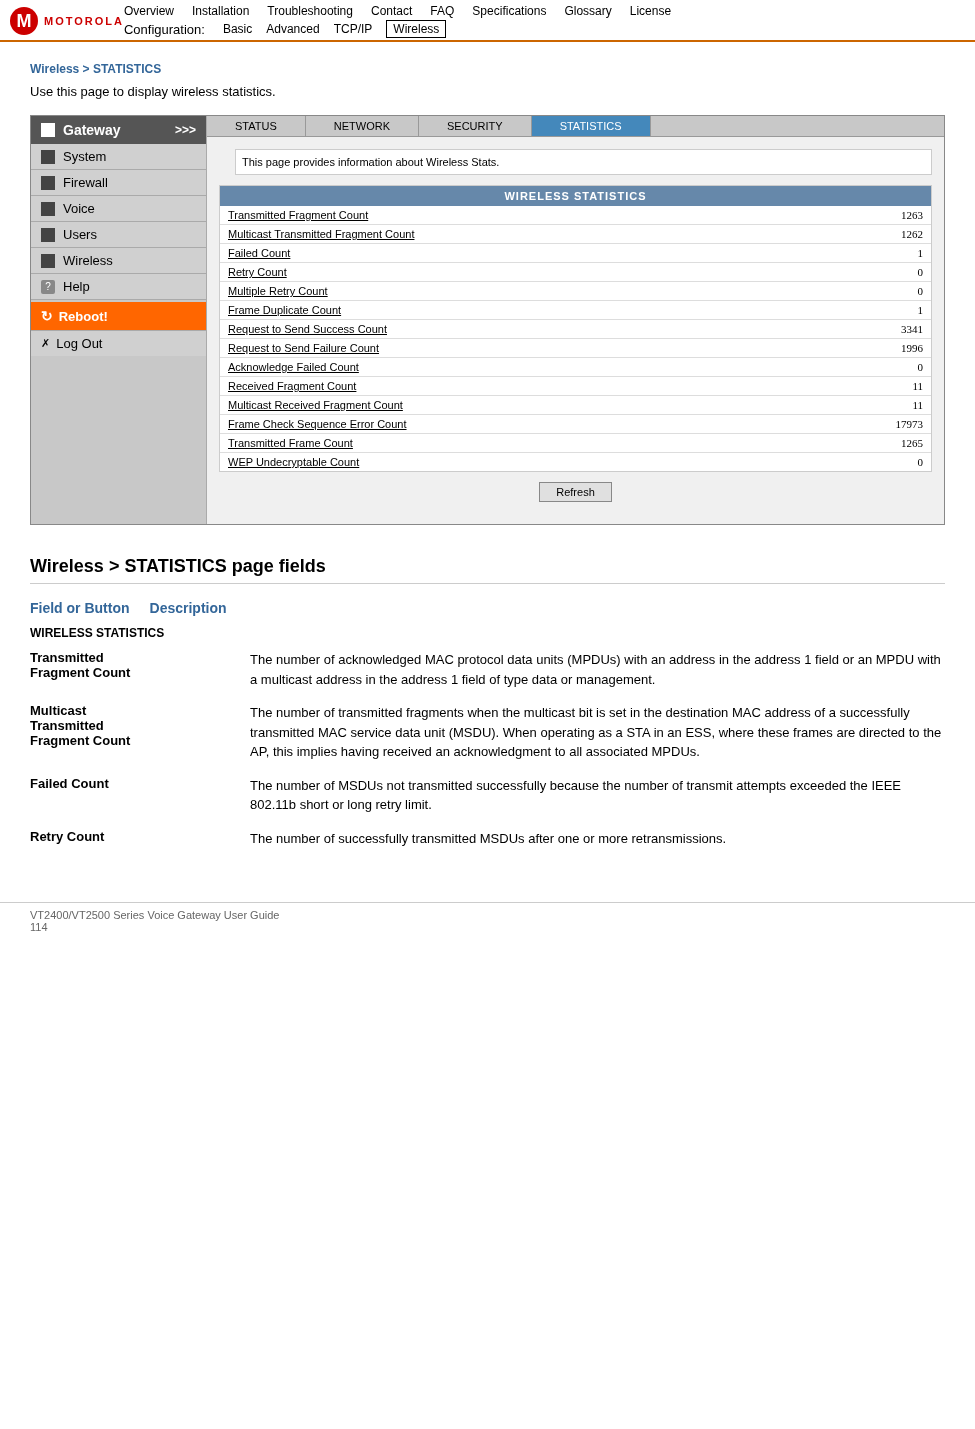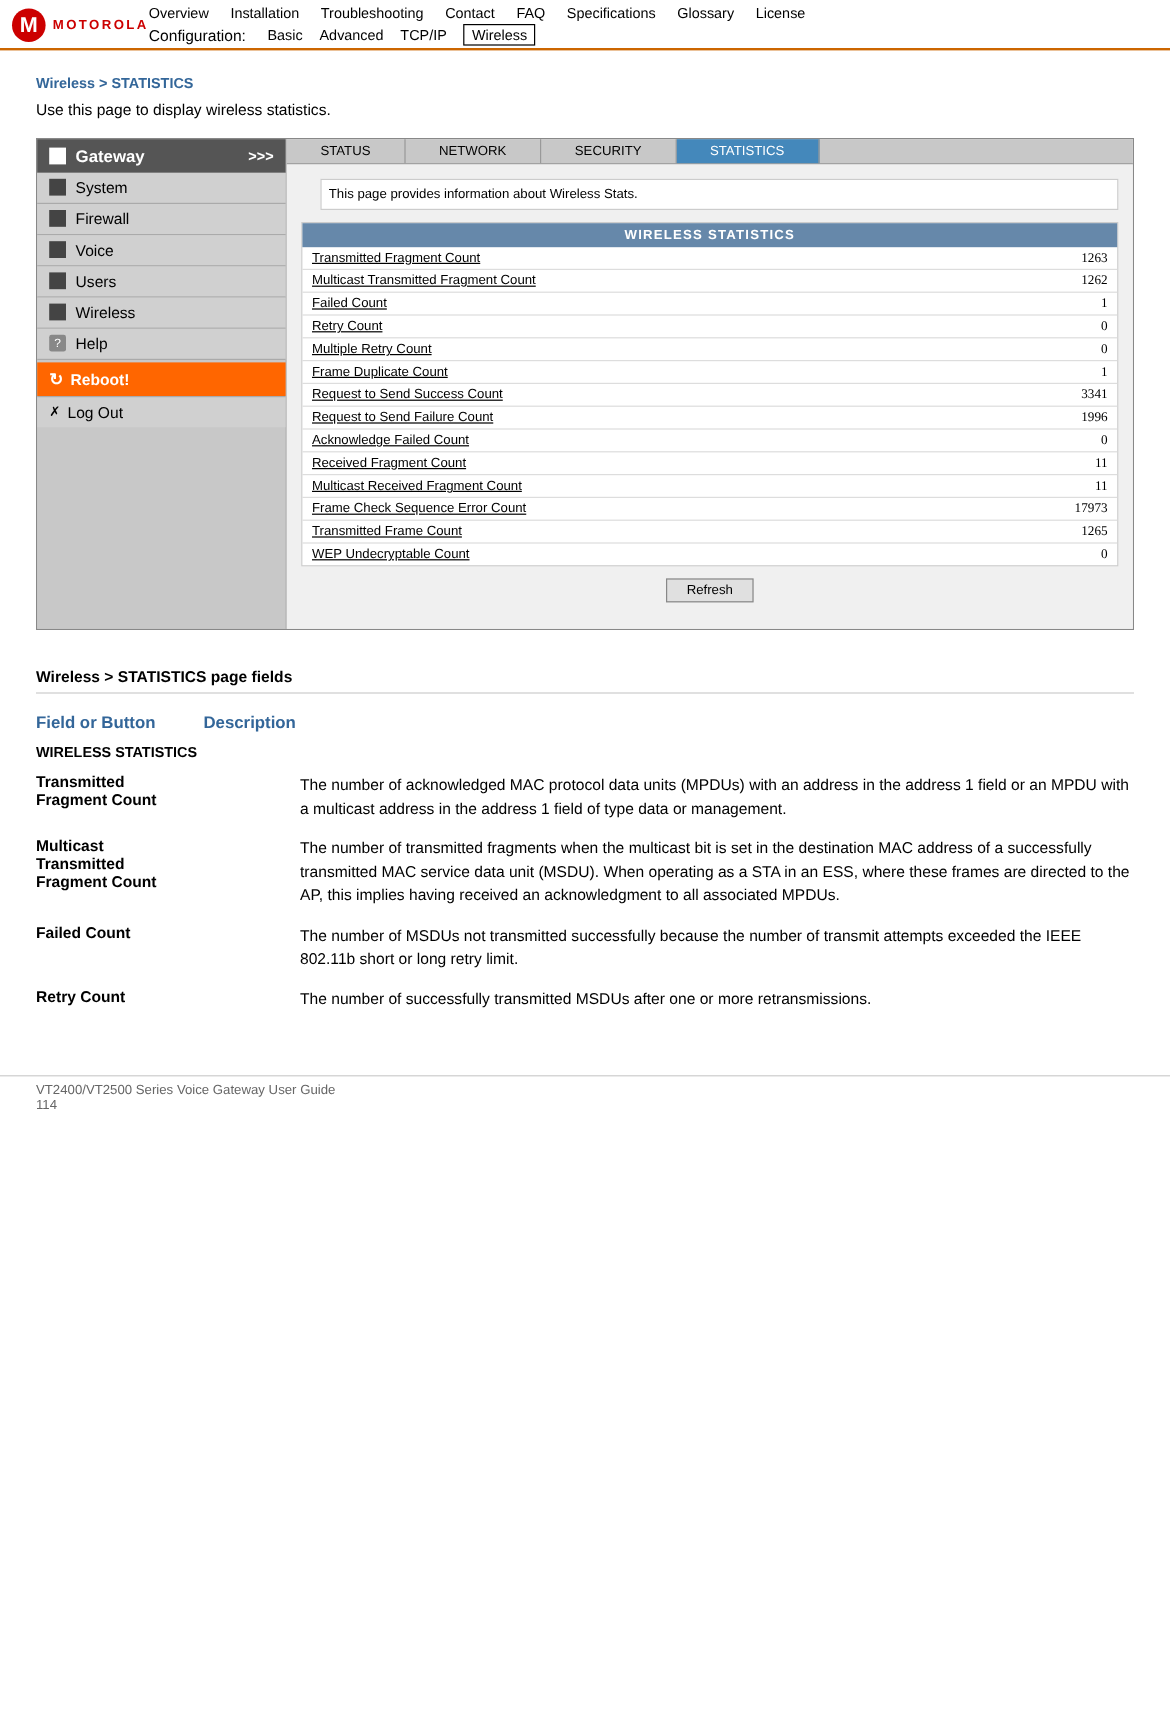--- a/index.html
+++ b/index.html
@@ -21,24 +21,24 @@
     .main-content { padding: 20px 30px; }
 
     
     .page-title { font-size: 12px; font-weight: bold; color: #336699; margin-bottom: 8px; }
     .page-subtitle { font-size: 13px; margin-bottom: 16px; }
 
     
     .router-ui { display: flex; border: 1px solid #888; margin-bottom: 24px; background: #d0d0d0; }
 
     
-    .sidebar { width: 208px; background: #c8c8c8; border-right: 1px solid #aaa; padding: 0; }
+    .sidebar { width: 176px; background: #c8c8c8; border-right: 1px solid #aaa; padding: 0; }
     .sidebar-gateway { background: #555; color: #fff; display: flex; align-items: center; padding: 6px 10px; font-size: 14px; font-weight: bold; }
     .sidebar-gateway .arrow { margin-left: auto; font-size: 12px; }
-    .sidebar-item { display: flex; align-items: flex-start; padding: 5px 10px; border-bottom: 1px solid #aaa; font-size: 13px; cursor: pointer; background: #d0d0d0; }
+    .sidebar-item { display: flex; align-items: center; padding: 5px 10px; border-bottom: 1px solid #aaa; font-size: 13px; cursor: pointer; background: #d0d0d0; }
     .sidebar-icon { width: 14px; height: 14px; background: #444; margin-right: 8px; display: inline-block; flex-shrink: 0; }
     .sidebar-icon.question { background: #888; border-radius: 2px; font-size: 10px; color: #fff; display: flex; align-items: center; justify-content: center; }
     .sidebar-reboot { background: #ff6600; color: #fff; display: flex; align-items: center; padding: 6px 10px; font-size: 13px; font-weight: bold; margin-top: 2px; cursor: pointer; }
     .sidebar-reboot .r-icon { margin-right: 6px; font-size: 14px; }
     .sidebar-logout { display: flex; align-items: center; padding: 5px 10px; font-size: 13px; cursor: pointer; background: #d0d0d0; border-top: 1px solid #aaa; }
     .sidebar-logout .x-icon { margin-right: 6px; font-size: 11px; }
 
     
     .right-panel { flex: 1; background: #e8e8e8; }
     .panel-tabs { display: flex; background: #c8c8c8; border-bottom: 1px solid #999; }
@@ -54,22 +54,22 @@
     .stats-header { background: #6688aa; color: #fff; text-align: center; font-size: 11px; font-weight: bold; padding: 4px; letter-spacing: 1px; }
     .stats-row { display: flex; border-bottom: 1px solid #ddd; padding: 3px 8px; font-size: 11px; }
     .stats-row:last-child { border-bottom: none; }
     .stats-label { flex: 1; text-decoration: underline; color: #000; cursor: pointer; }
     .stats-value { width: 60px; text-align: right; font-family: Liberation Serif, serif; }
 
     .refresh-area { text-align: center; padding: 10px; }
     .refresh-btn { padding: 3px 16px; font-size: 11px; background: #e0e0e0; border: 1px solid #888; cursor: pointer; }
 
     
-    .section-title { font-size: 13px; font-weight: bold; margin-top: 31px; margin-bottom: 16px; border-bottom: 1px solid #ccc; padding-bottom: 6px; }
-    .fields-header { display: flex; gap: 40px; margin-bottom: 10px; }
+    .section-title { font-size: 18px; font-weight: bold; margin-top: 31px; margin-bottom: 16px; border-bottom: 1px solid #ccc; padding-bottom: 6px; }
+    .fields-header { display: flex; gap: 20px; margin-bottom: 10px; }
     .fields-col-header { font-size: 14px; font-weight: bold; color: #336699; }
 
     .wireless-stats-label { font-size: 12px; font-weight: bold; margin-bottom: 10px; }
 
     .field-row { display: flex; margin-bottom: 14px; }
     .field-name { width: 220px; font-size: 13px; font-weight: bold; flex-shrink: 0; }
     .field-desc { font-size: 13px; flex: 1; line-height: 1.5; }
 
     
     .footer { border-top: 1px solid #ccc; padding: 6px 30px; display: flex; justify-content: space-between; font-size: 11px; color: #666; margin-top: 20px; flex-direction: column; }

